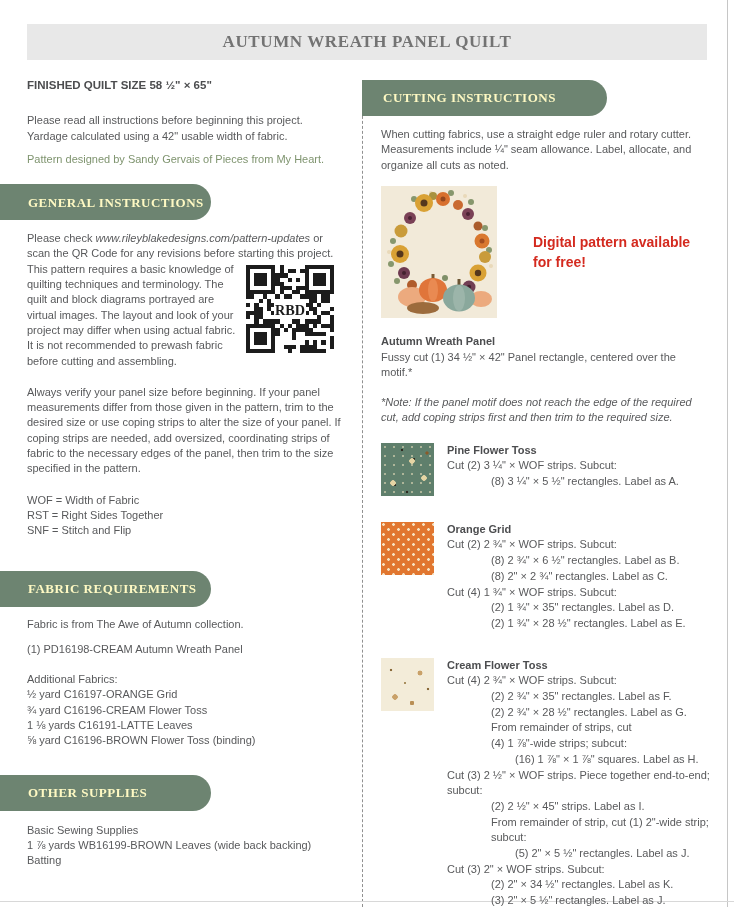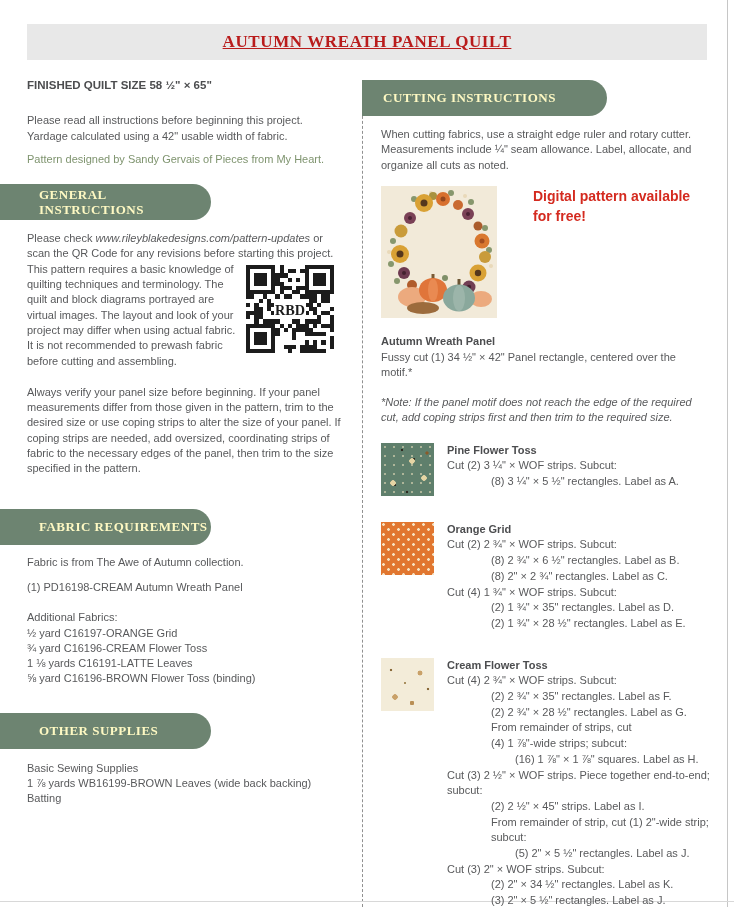--- a/index.html
+++ b/index.html
@@ -5,33 +5,33 @@
   html,body{margin:0;padding:0;background:#ffffff;}
   #page{position:relative;width:734px;height:907px;background:#fff;overflow:hidden;
         font-family:"Liberation Sans","DejaVu Sans",sans-serif;color:#58595b;font-size:11px;line-height:15.3px;}
   
   #right-edge{position:absolute;left:727px;top:0;width:1px;height:907px;background:#c6c6c6;}
   #bottom-edge{position:absolute;left:0;top:901px;width:734px;height:1px;background:#d8d8d8;}
   
   #title-bar{position:absolute;left:27px;top:24px;width:680px;height:36px;background:#e8e8e8;
              display:flex;align-items:center;justify-content:center;}
   #title-bar .t{font-family:"Liberation Serif","DejaVu Serif",serif;font-size:17px;font-weight:600;
-                letter-spacing:.6px;color:#b91c1c;text-decoration:underline;}
+                letter-spacing:.6px;color:#737373;}
   
   #col-left{position:absolute;left:0;top:60px;width:360px;}
   #col-right{position:absolute;left:362px;top:0;width:372px;}
   #divider{position:absolute;left:362px;top:86px;width:0;height:821px;border-left:1px dashed #909090;}
   .pad{padding-left:27px;padding-right:14px;}
   .rpad{padding-left:19px;padding-right:24px;}
   
   .badge{height:36px;background:#6d8471;border-radius:0 18px 18px 0;display:flex;align-items:center;}
   .badge .bt{font-family:"Liberation Serif","DejaVu Serif",serif;font-weight:bold;font-size:13px;
              color:#fef9c3;letter-spacing:.5px;}
   .badge-left{width:211px;}
-  .badge-left .bt{padding-left:39px;}
+  .badge-left .bt{padding-left:28px;text-align:right;}
   .badge-right{width:245px;position:relative;z-index:2;}
   .badge-right .bt{padding-left:21px;}
   
   #finished-size{margin-top:18px;font-weight:bold;font-size:11.5px;color:#4c4d4f;}
   #intro-lines{margin-top:20px;}
   #designer-line{color:#7f946f;}
   #badge-general{margin-top:17px;}
   #general-p1{margin-top:11px;}
   #general-p1 .url{font-style:italic;}
   .qr-float{float:right;width:88px;height:88px;margin:3px 12px 4px 8px;}
@@ -40,21 +40,21 @@
   #abbr-list{margin-top:16px;}
   #badge-fabric{margin-top:32px;}
   #collection-line{margin-top:10px;}
   #panel-line{margin-top:10px;}
   #additional-block{margin-top:15px;}
   #badge-supplies{margin-top:26px;}
   #supplies-list{margin-top:12px;}
   
   #badge-cutting{margin-top:80px;}
   #cutting-intro{margin-top:11px;line-height:15.4px;}
-  #panel-row{margin-top:13px;display:flex;align-items:flex-start;}
+  #panel-row{margin-top:13px;display:flex;align-items:center;}
   #wreath-img{width:116px;height:132px;display:block;flex:0 0 auto;}
   #digital-note{margin-left:36px;margin-top:0;width:178px;color:#d42a1f;font-weight:bold;
                 font-size:14px;line-height:20px;}
   #panel-title{margin-top:16px;font-weight:bold;color:#4c4d4f;}
   #panel-instructions{margin-top:0;}
   #panel-note{margin-top:15px;font-style:italic;}
   #fabric-blocks{margin-top:17px;}
   .fabric-block{display:flex;align-items:flex-start;margin-bottom:26px;}
   .fabric-block:last-child{margin-bottom:0;}
   .swatch{width:53px;height:53px;flex:0 0 auto;}
@@ -358,20 +358,25 @@
               <rect x="18" y="20" width="1" height="1"></rect>
             </g>
             <rect x="6.6" y="8.2" width="7.8" height="4.6" fill="#ffffff"></rect>
             <text x="10.5" y="11.9" font-size="3.4" font-weight="bold" text-anchor="middle" font-family="Liberation Serif, DejaVu Serif, serif" fill="#1c1c1c">RBD</text>
           </svg>
         </span><span>This pattern requires a basic knowledge of quilting techniques and terminology. The quilt and block diagrams portrayed are virtual images. The layout and look of your project may differ when using actual fabric. It is not recommended to prewash fabric before cutting and assembling.</span>
     </p>
 
     <p id="general-p2" class="pad" style="margin:16px 0 0 0;">Always verify your panel size before beginning. If your panel measurements differ from those given in the pattern, trim to the desired size or use coping strips to alter the size of your panel. If coping strips are needed, add oversized, coordinating strips of fabric to the necessary edges of the panel, then trim to the size specified in the pattern.</p>
 
+    <div id="abbr-list" class="pad">
+        <div class="line">WOF = Width of Fabric</div>
+        <div class="line">RST = Right Sides Together</div>
+        <div class="line">SNF = Stitch and Flip</div>
+      </div>
 
     <div id="badge-fabric" class="badge badge-left">
       <span class="bt">FABRIC REQUIREMENTS</span>
     </div>
 
     <div id="collection-line" class="pad line">Fabric is from The Awe of Autumn collection.</div>
     <div id="panel-line" class="pad line">(1) PD16198-CREAM Autumn Wreath Panel</div>
 
     <div id="additional-block" class="pad">
       <div class="line">Additional Fabrics:</div>

